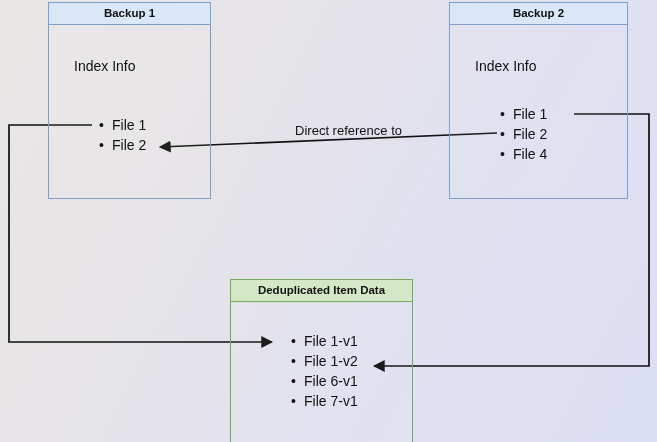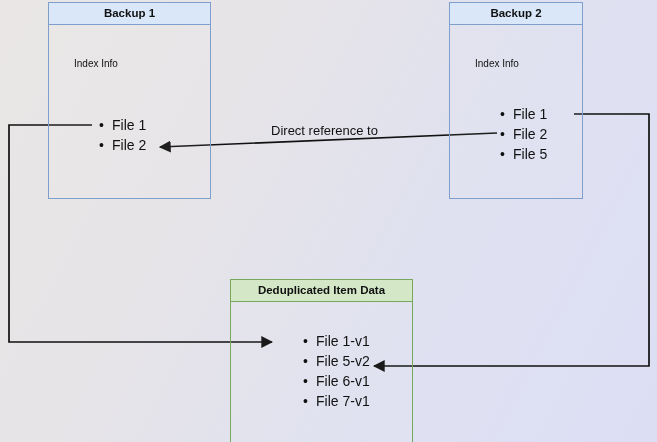--- a/index.html
+++ b/index.html
@@ -61,21 +61,21 @@
     background: rgba(255,255,255,0.04);
   }
   .node.green .node-header {
     background: #d4e8c8;
     border-bottom-color: #78a85b;
   }
 
   
   .index-label {
     position: absolute;
-    font-size: 10px;
+    font-size: 14px;
     color: #111111;
     white-space: nowrap;
   }
   .file-list {
     position: absolute;
     margin: 0;
     padding: 0 0 0 17px;
     list-style: none;
     font-size: 14px;
     color: #111111;
@@ -94,21 +94,21 @@
     line-height: 20px;
     color: #111111;
   }
 
   
   .edge-label {
     position: absolute;
     font-size: 13px;
     line-height: 16px;
     color: #111111;
-    text-align: center;
+    text-align: right;
     white-space: nowrap;
   }
 
   
   #edges {
     position: absolute;
     left: 0;
     top: 0;
     width: 657px;
     height: 442px;
@@ -149,38 +149,38 @@
     <div class="node-header">Backup 1</div>
     <div class="node-body">
       <div class="index-label" style="left:25px; top:33px;">Index Info</div>
       <ul class="file-list" style="left:46px; top:90px;">
         <li>File 1</li>
         <li>File 2</li>
       </ul>
     </div>
   </div>
 
-  <div class="node blue" style="left:449px; top:2px; width:134px; height:197px;">
+  <div class="node blue" style="left:449px; top:2px; width:179px; height:197px;">
     <div class="node-header">Backup 2</div>
     <div class="node-body">
       <div class="index-label" style="left:25px; top:33px;">Index Info</div>
       <ul class="file-list" style="left:46px; top:79px;">
         <li>File 1</li>
         <li>File 2</li>
-        <li>File 5</li>
+        <li>File 4</li>
       </ul>
     </div>
   </div>
 
   <div class="node green" style="left:230px; top:279px; width:183px; height:166px;">
     <div class="node-header">Deduplicated Item Data</div>
     <div class="node-body">
-      <ul class="file-list" style="left:68px; top:29px;">
+      <ul class="file-list" style="left:56px; top:29px;">
         <li>File 1-v1</li>
-        <li>File 5-v2</li>
+        <li>File 1-v2</li>
         <li>File 6-v1</li>
         <li>File 7-v1</li>
       </ul>
     </div>
   </div>
 
   <div class="edge-label" style="left:247px; top:123px; width:155px;">
     <div>Direct reference to</div>
   </div>
 

